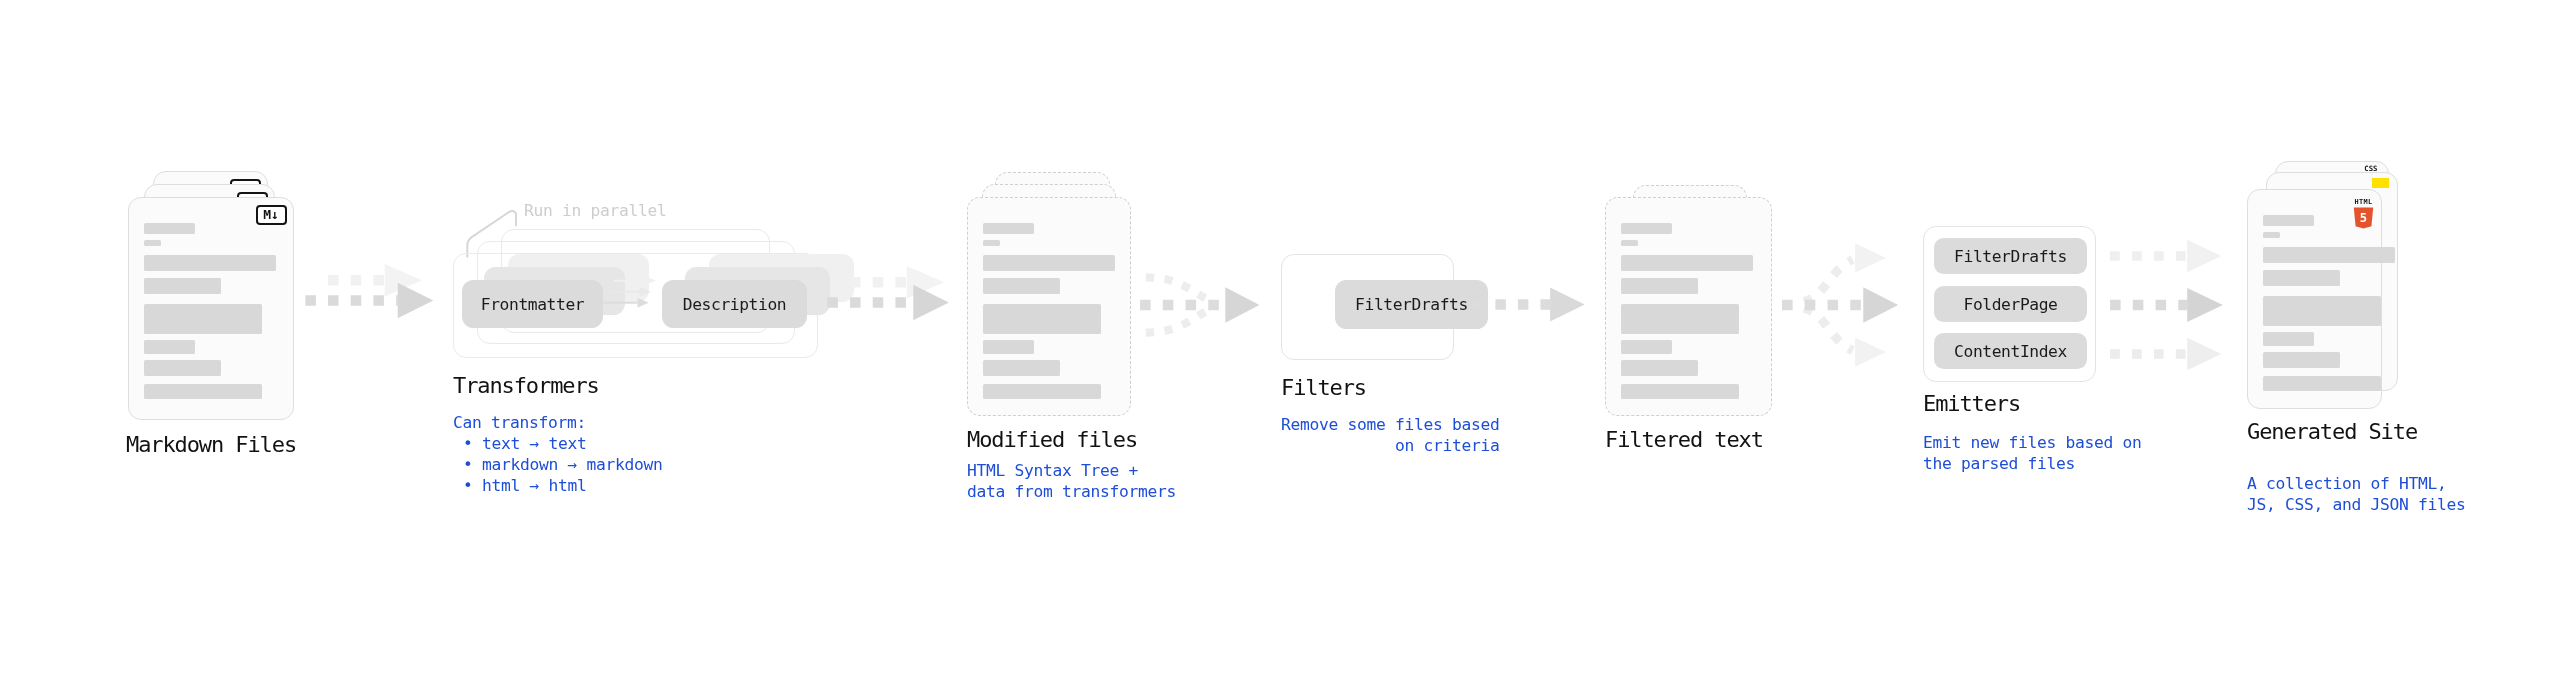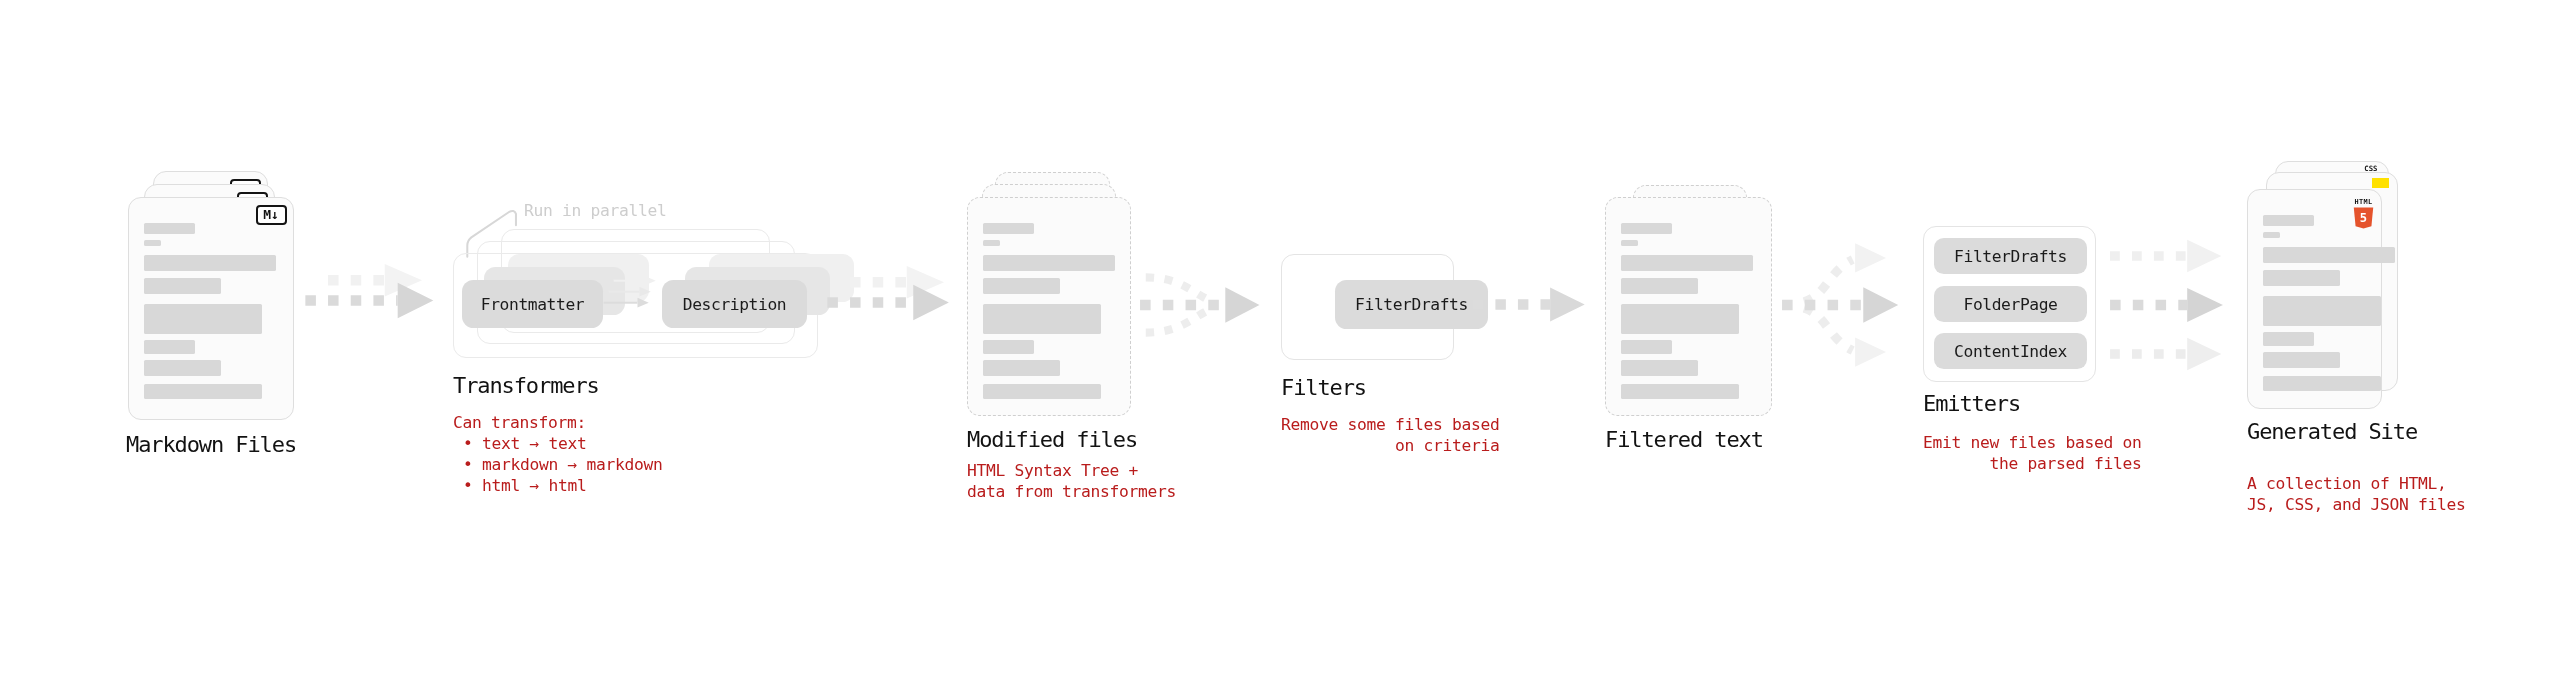--- a/index.html
+++ b/index.html
@@ -31,21 +31,21 @@
   
   .panel{position:absolute;border:1.6px solid #eaeaea;border-radius:13px;box-sizing:border-box;background:transparent;}
   .card{position:absolute;border:1.6px solid #e4e4e4;border-radius:13px;background:#ffffff;box-sizing:border-box;}
   .btn{position:absolute;background:#dbdbdb;border-radius:11.4px;display:flex;align-items:center;
     justify-content:center;font-size:16.3px;color:#1b1b1b;letter-spacing:-0.4px;}
   .ghost{position:absolute;border-radius:11.4px;}
   .g1{background:#e6e6e6;}
   .g2{background:#f0f0f0;}
   
   .heading{position:absolute;font-size:22px;letter-spacing:-1.1px;color:#121212;white-space:nowrap;}
-  .caption{position:absolute;font-size:16.3px;line-height:21px;letter-spacing:-0.3px;color:#b91c1c;white-space:nowrap;}
+  .caption{position:absolute;font-size:16.3px;line-height:21px;letter-spacing:-0.3px;color:#1d4ed8;white-space:nowrap;}
   .note{position:absolute;font-size:16.3px;letter-spacing:-0.3px;color:#cdcdcd;white-space:nowrap;}
   svg.aw{position:absolute;overflow:visible;}
 </style>
 </head>
 <body>
 
 <div id="stage">
 
   <div>
     <div class="doc" style="left:153px;top:171px;width:115px;height:219px;">
@@ -193,21 +193,21 @@
     <line x1="5" y1="80" x2="105" y2="80" stroke="#dcdcdc" stroke-width="13" stroke-dasharray="13 15"></line>
     <polygon points="105,58 148,80 105,102" fill="#d6d6d6"></polygon>
   </svg>
 
   <div>
     <div class="card" style="left:1923px;top:226px;width:173px;height:156px;"></div>
     <div class="btn" style="left:1934px;top:238px;width:153px;height:36px;border-radius:9.8px;">FilterDrafts</div>
     <div class="btn" style="left:1934px;top:286px;width:153px;height:36px;border-radius:9.8px;">FolderPage</div>
     <div class="btn" style="left:1934px;top:333px;width:153px;height:36px;border-radius:9.8px;">ContentIndex</div>
     <div class="heading" style="left:1923px;top:391px;">Emitters</div>
-    <div class="caption" style="left:1923px;top:432px;text-align:right;">
+    <div class="caption" style="left:1923px;top:432px;">
       <div>Emit new files based on</div>
       <div>the parsed files</div>
     </div>
   </div>
 
   <svg class="aw" style="left:2106px;top:238px;" width="134" height="36" viewBox="0 0 165 44">
     <line x1="5" y1="22" x2="100" y2="22" stroke="#efefef" stroke-width="12" stroke-dasharray="12 15"></line>
     <polygon points="100,2 142,22 100,42" fill="#f1f1f1"></polygon>
   </svg>
   <svg class="aw" style="left:2106px;top:287px;" width="134" height="36" viewBox="0 0 165 44">

